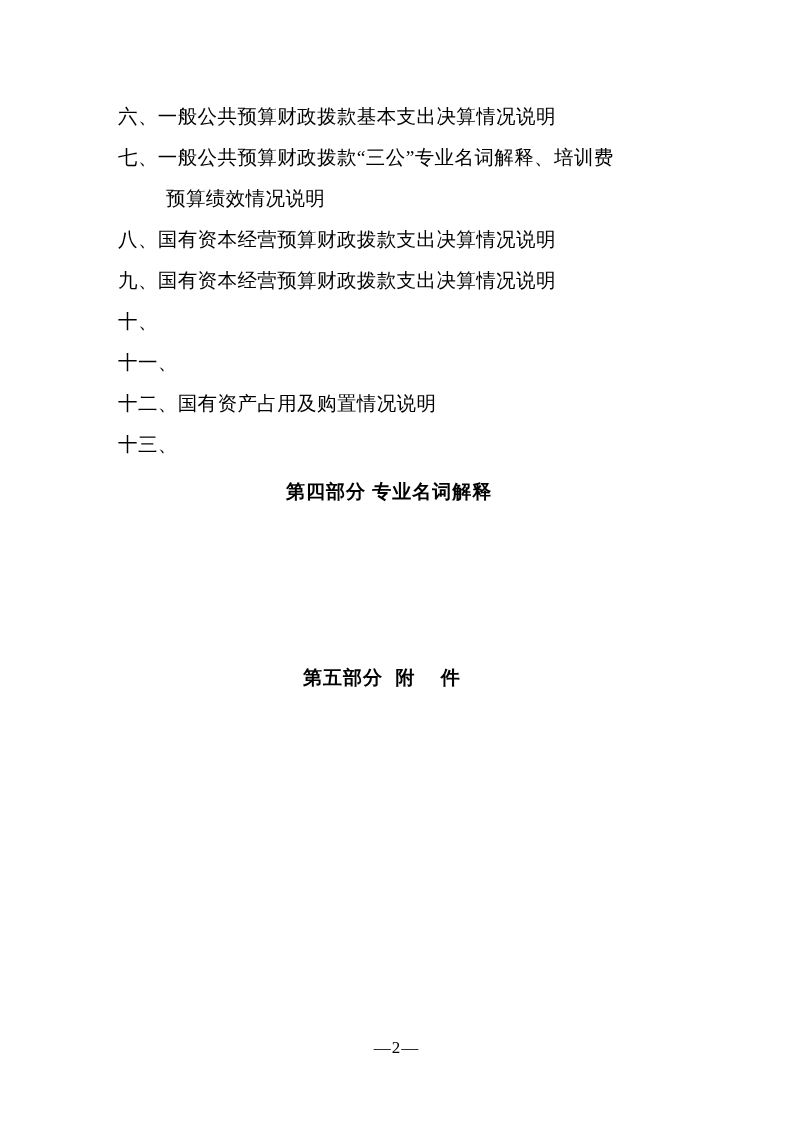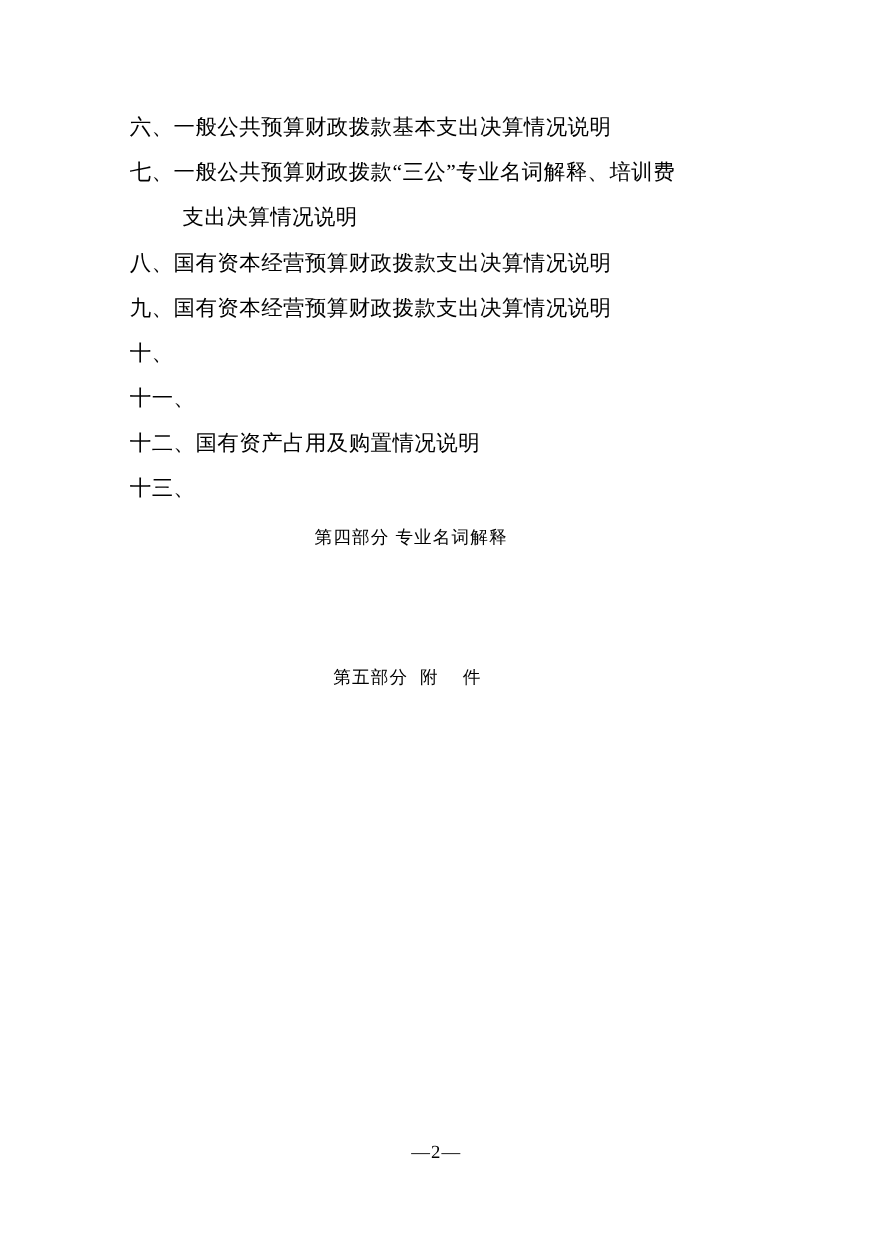--- a/index.html
+++ b/index.html
@@ -47,32 +47,32 @@
     display: block;
     white-space: normal;
   }
   .toc-item .cont-line {
     display: block;
     padding-left: 48px;
   }
   .part-heading {
     position: absolute;
     font-family: "Liberation Sans", "DejaVu Sans", sans-serif;
-    font-weight: normal;
-    font-size: 16px;
+    font-weight: bold;
+    font-size: 19px;
     letter-spacing: 1px;
     white-space: pre;
   }
   #part-four {
     left: 286px;
     top: 479px;
   }
   #part-five {
     left: 303px;
-    top: 606px;
+    top: 665px;
   }
   .page-number {
     position: absolute;
     left: 0;
     right: 0;
     top: 1038px;
     text-align: center;
     font-size: 17px;
     letter-spacing: 1px;
     font-family: "Liberation Serif", "DejaVu Serif", serif;
@@ -85,21 +85,21 @@
 
   <div class="toc-list">
 
     <div class="toc-item">
       <span class="num">六、</span>
       <span class="txt">一般公共预算财政拨款基本支出决算情况说明</span>
     </div>
 
     <div class="toc-item wrap">
       <span class="num">七、</span><span class="txt">一般公共预算财政拨款“三公”专业名词解释、培训费</span>
-      <span class="cont-line">支出决算情况说明</span>
+      <span class="cont-line">预算绩效情况说明</span>
     </div>
 
     <div class="toc-item">
       <span class="num">八、</span>
       <span class="txt">国有资本经营预算财政拨款支出决算情况说明</span>
     </div>
 
     <div class="toc-item">
       <span class="num">九、</span>
       <span class="txt">国有资本经营预算财政拨款支出决算情况说明</span>

